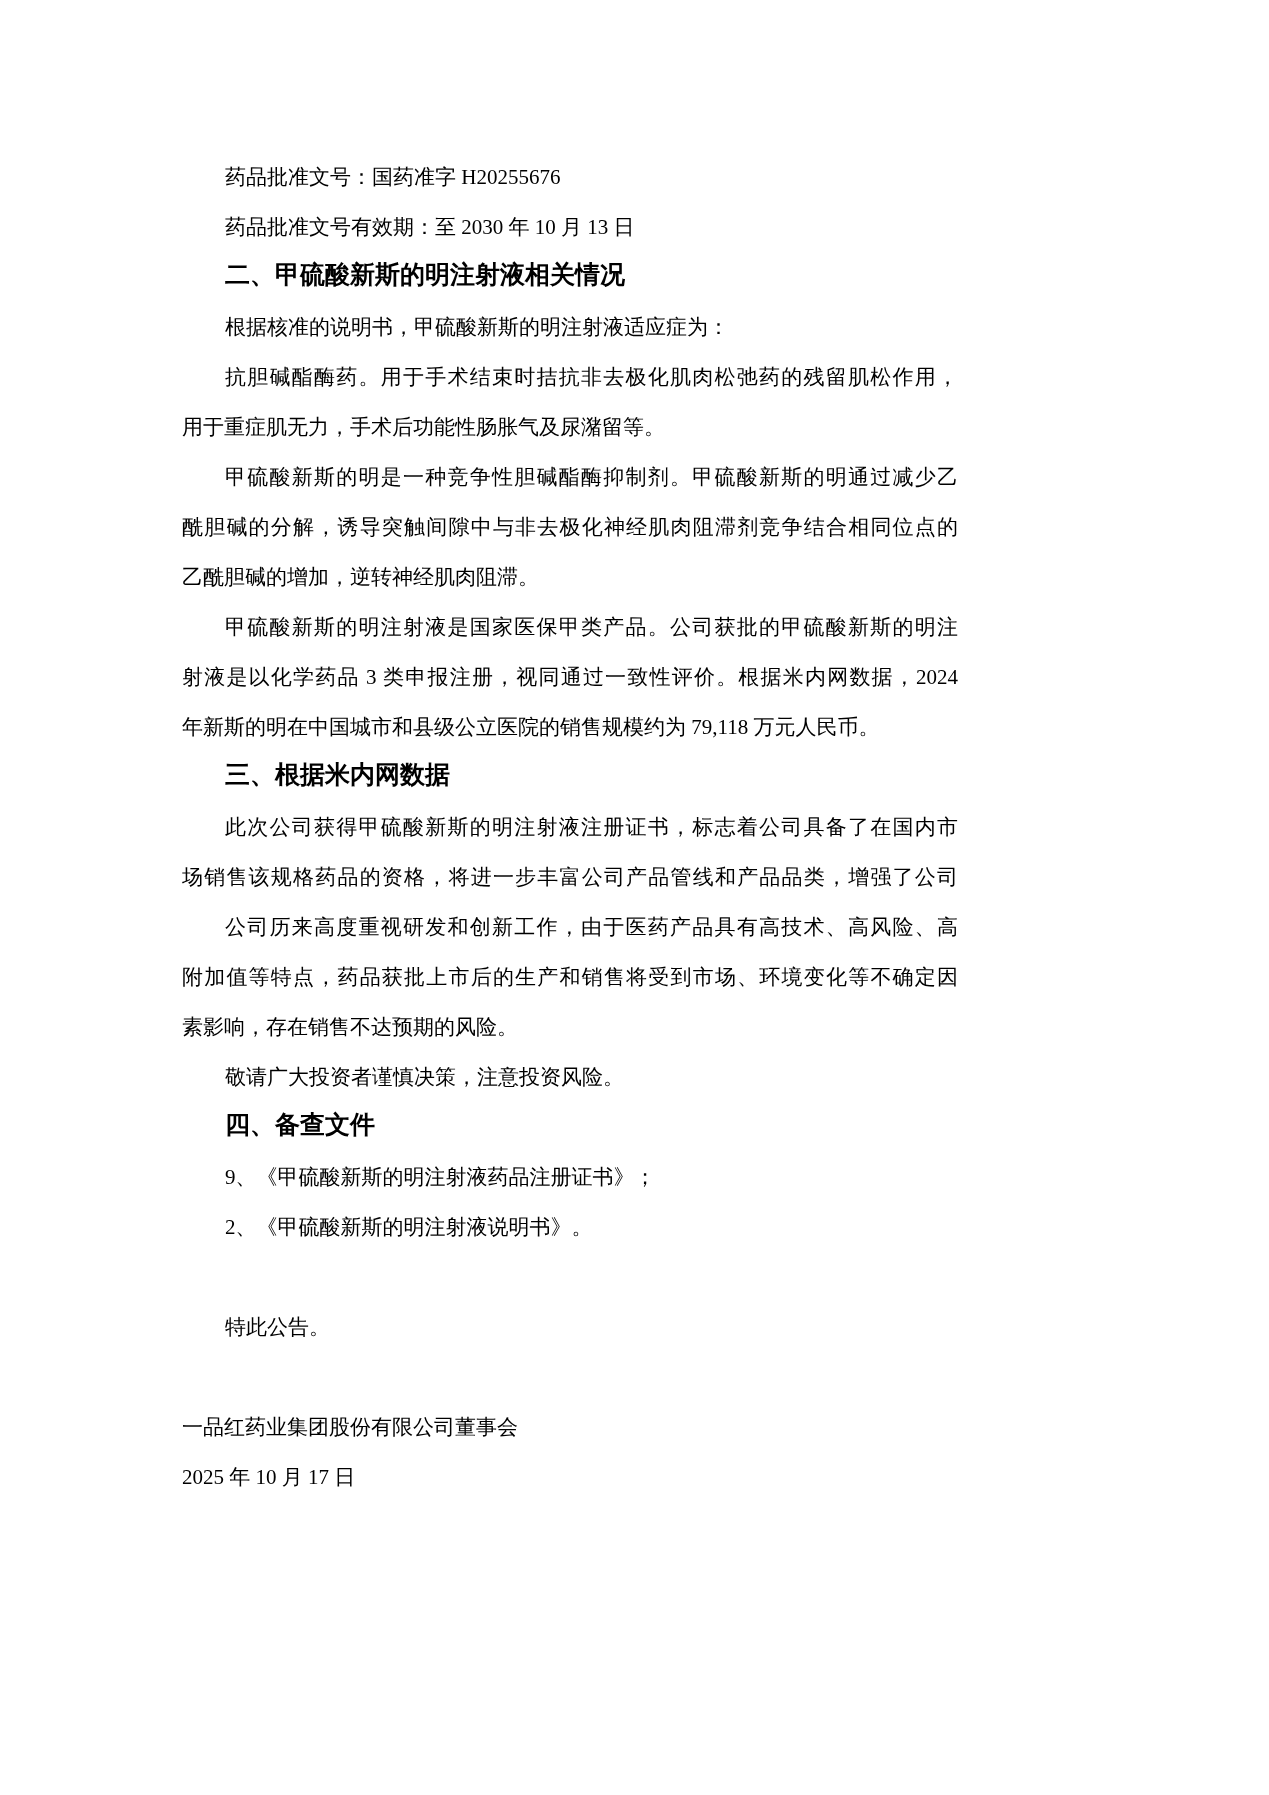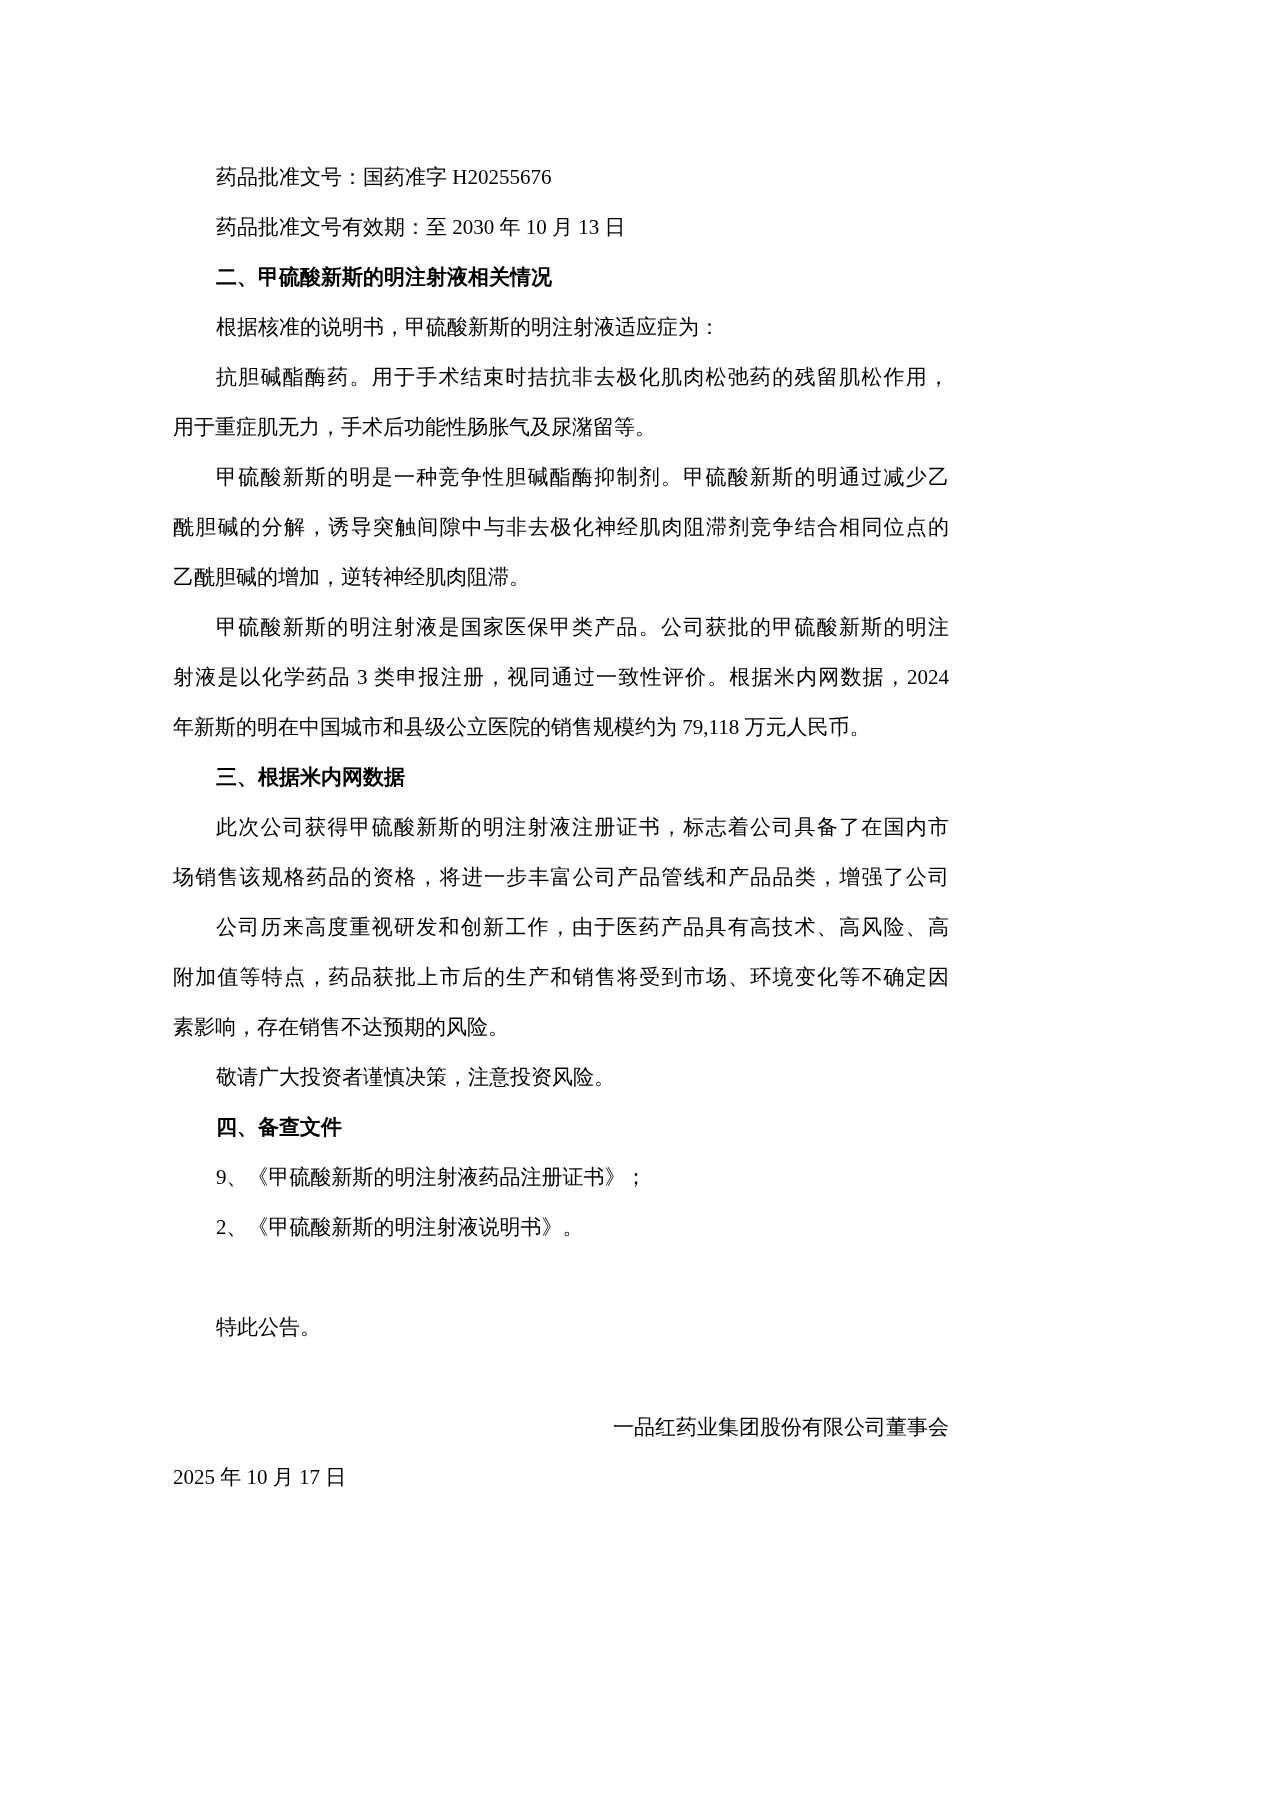--- a/index.html
+++ b/index.html
@@ -11,45 +11,44 @@
     position: relative;
     width: 1269px;
     height: 1795px;
     background: #ffffff;
     overflow: hidden;
     font-family: "Liberation Serif", "DejaVu Serif", serif;
     color: #000000;
   }
   .doc-body {
     position: absolute;
-    left: 173px;
+    left: 182px;
     top: 152px;
     width: 776px;
     font-size: 21px;
     line-height: 50px;
   }
   .line {
     min-height: 50px;
     text-align: left;
     white-space: normal;
   }
   .line.indent {
     text-indent: 43px;
   }
   .line.heading {
     font-weight: bold;
-    font-family: Liberation Serif, serif;
-    font-size: 21px;
+    font-family: Liberation Mono, monospace;
+    font-size: 25px;
   }
   .line.justify {
     text-align: justify;
     text-align-last: justify;
   }
   .line.right {
-    text-align: right;
   }
   .line.date {
     text-align: left;
     padding-right: 76px;
   }
 </style>
 </head>
 <body>
 
 <div class="page" style="background: rgb(255, 255, 255); color: rgb(0, 0, 0);">

